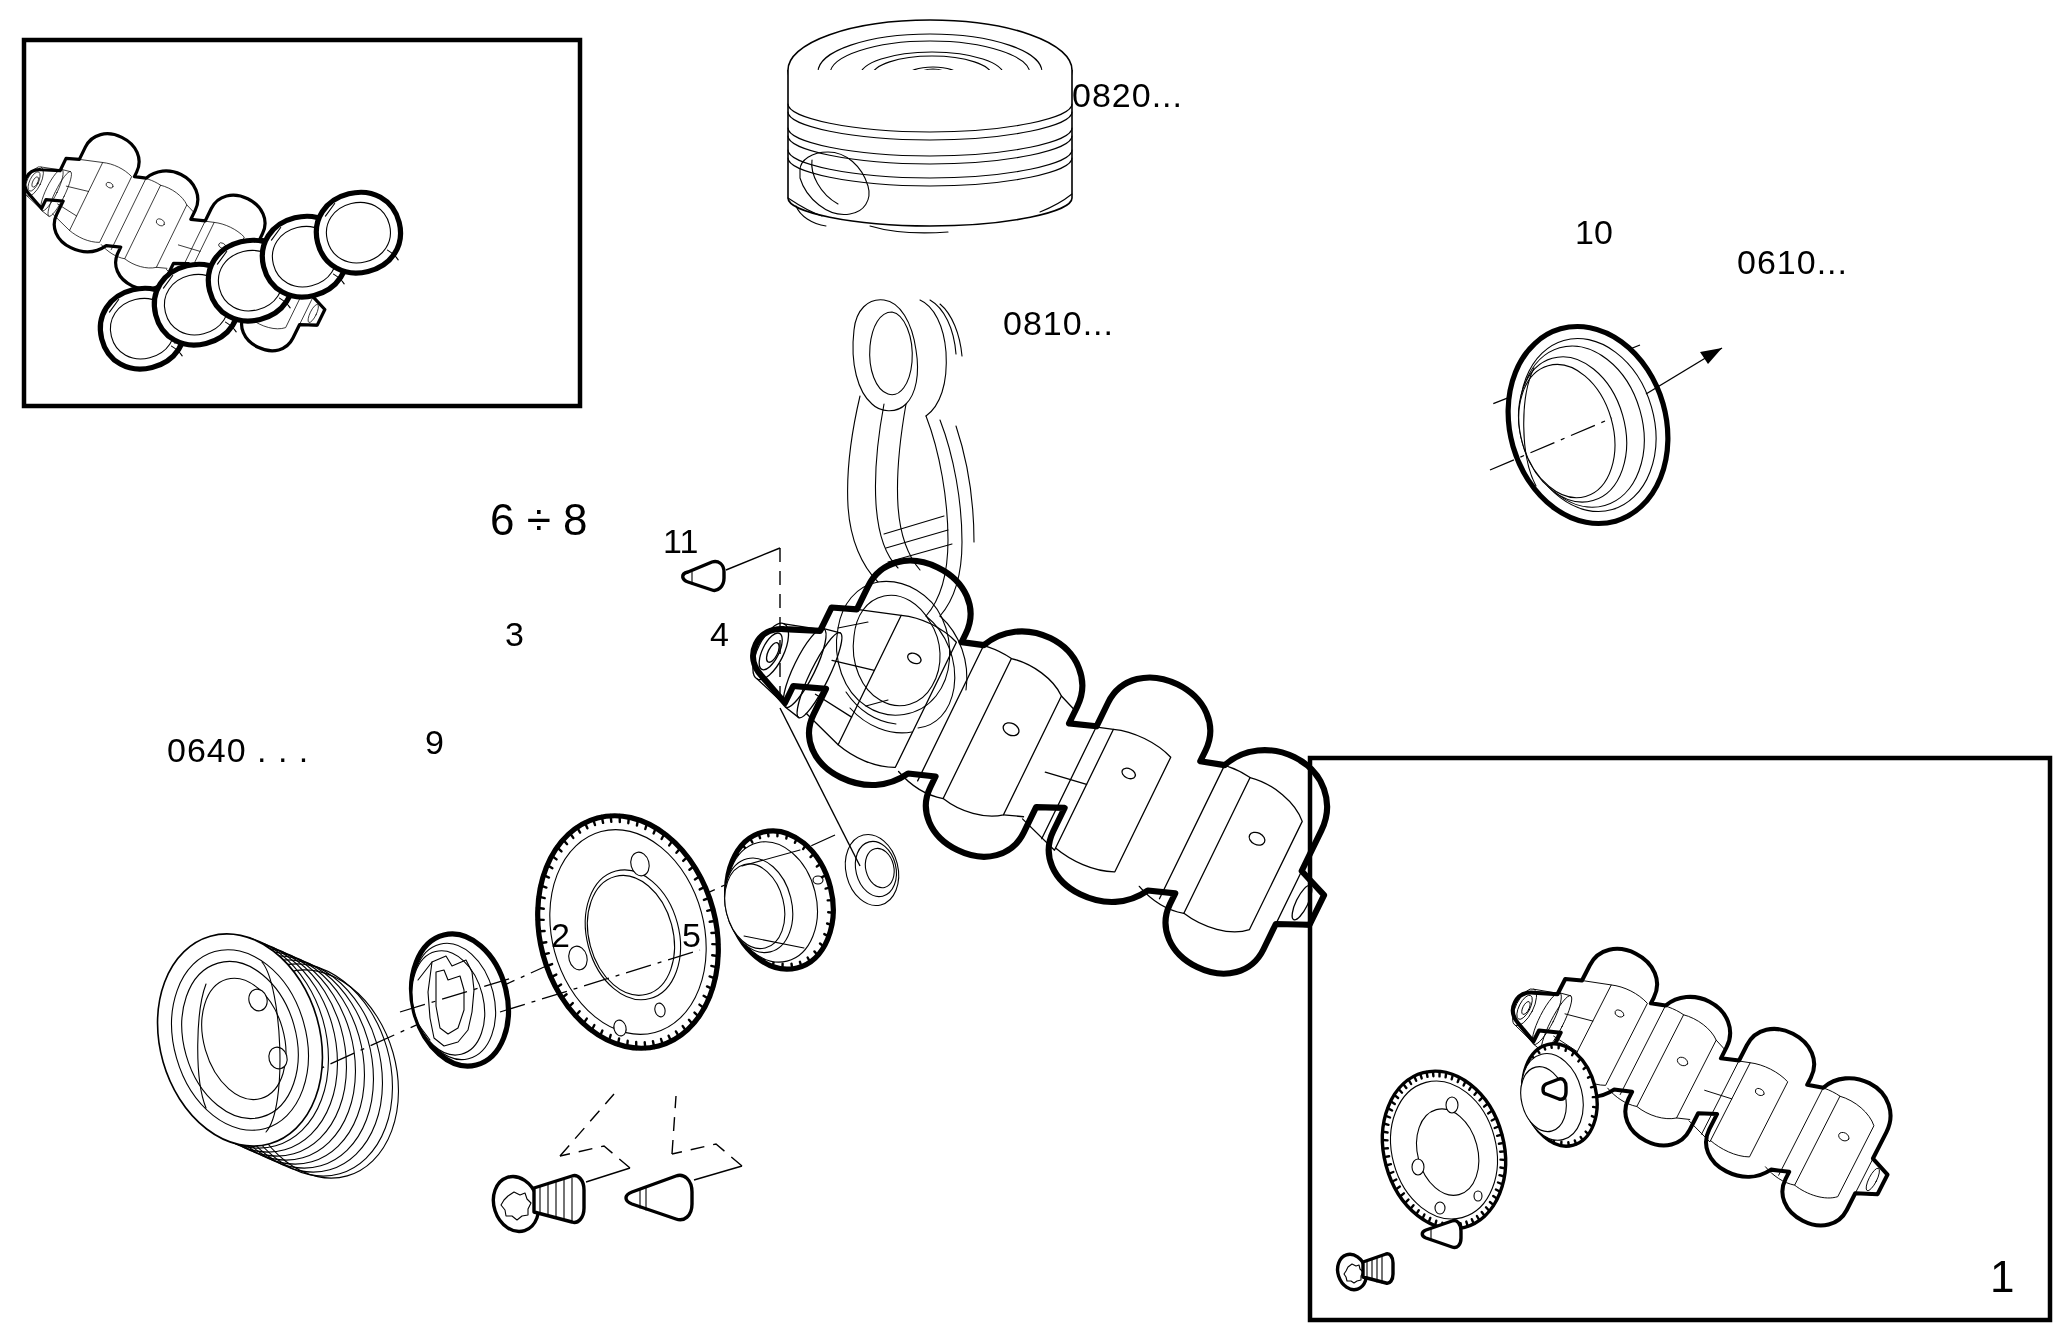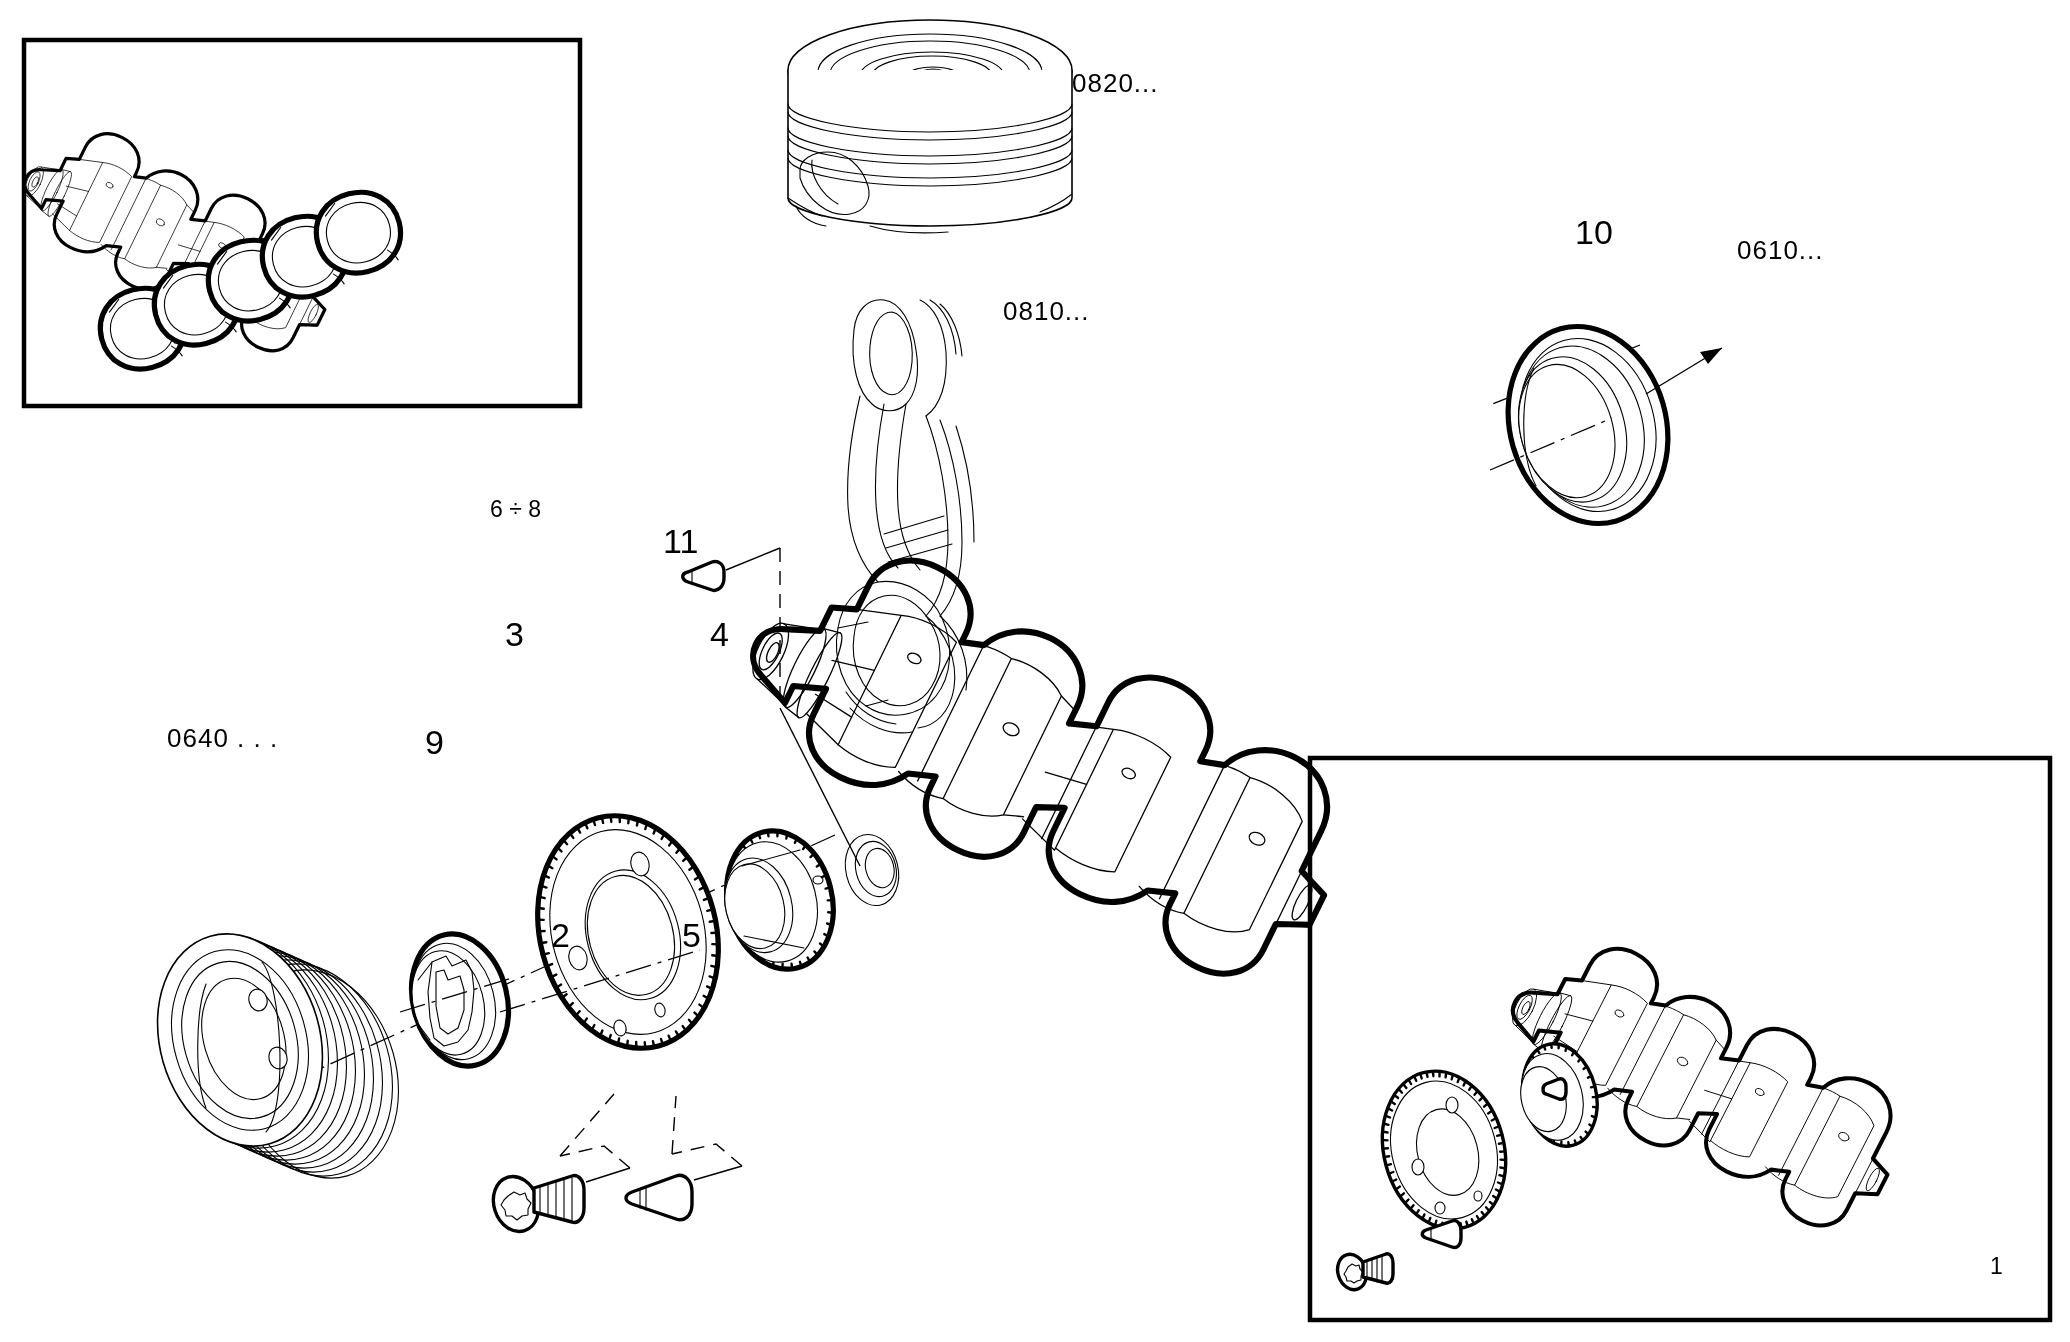--- a/index.html
+++ b/index.html
@@ -28,23 +28,23 @@
     display: block;
   }
   .lbl {
     position: absolute;
     font-family: "Liberation Sans", sans-serif;
     color: #000000;
     white-space: pre;
     line-height: 1;
     user-select: none;
   }
-  .lbl-ref { font-size: 26px; letter-spacing: 1px; }
+  .lbl-ref { font-size: 34px; letter-spacing: 1px; margin-top: 8px; }
   .lbl-item { font-size: 34px; }
-  .lbl-inset { font-size: 23px; }
+  .lbl-inset { font-size: 44px; }
 </style>
 </head>
 <body>
 
 <div id="diagram-root">
 
 <svg class="sheet" viewBox="0 0 2070 1342" xmlns="http://www.w3.org/2000/svg">
   <defs>
     <style>
       .t  { fill:none; stroke:#000; stroke-width:1.6; stroke-linejoin:round; stroke-linecap:round; }

